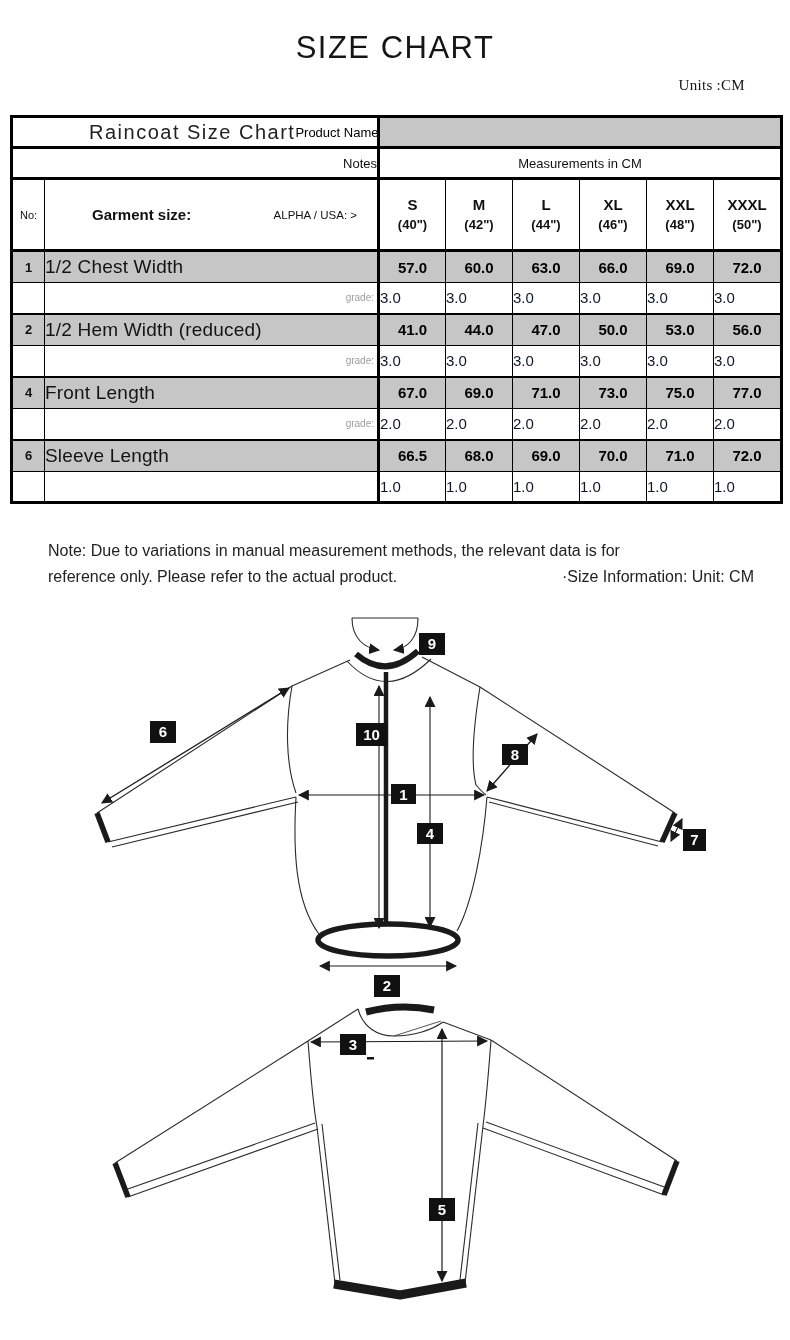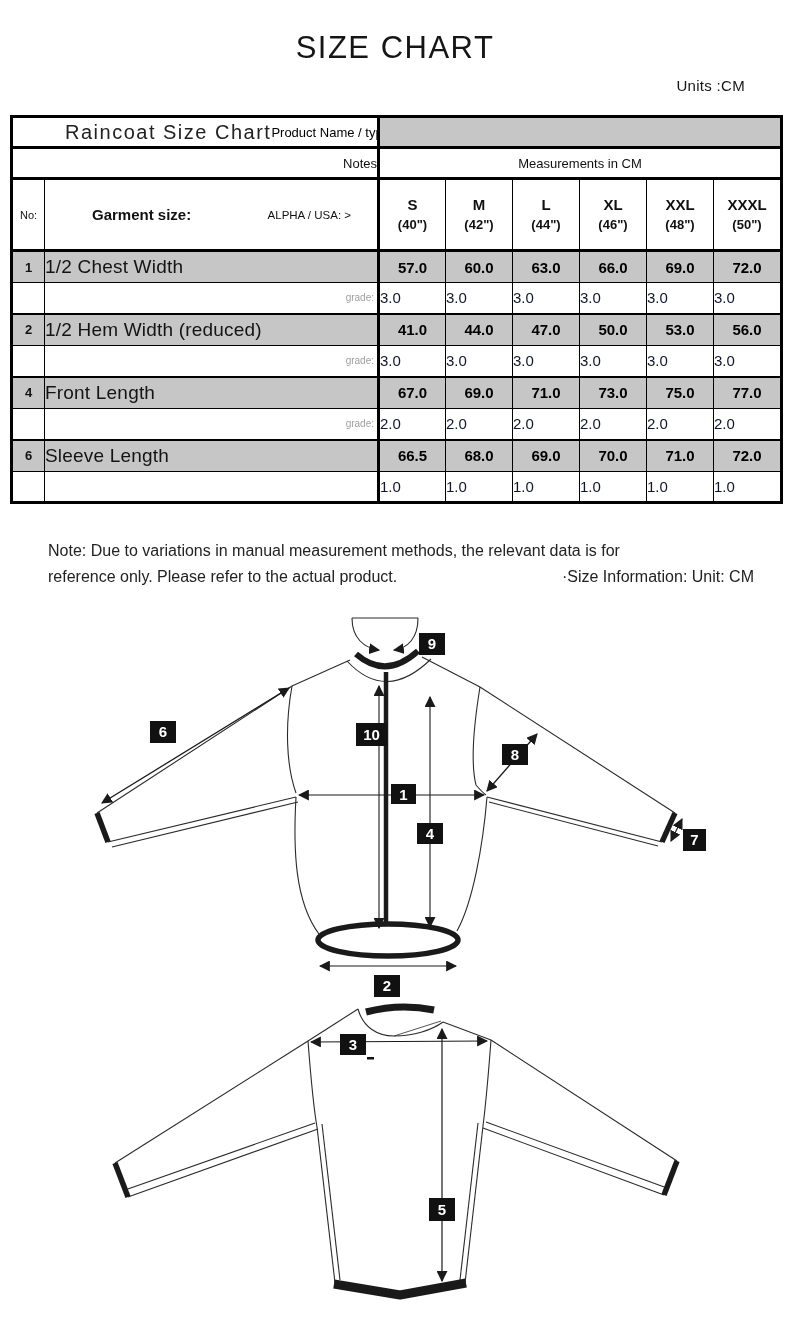--- a/index.html
+++ b/index.html
@@ -5,43 +5,43 @@
   html,body{margin:0;padding:0;}
   body{
     width:790px;height:1340px;position:relative;background:#ffffff;
     font-family:"Liberation Sans",sans-serif;color:#111;overflow:hidden;
   }
   .page-title{
     position:absolute;top:30px;left:0;width:100%;text-align:center;
     font-size:31px;font-weight:400;letter-spacing:1.5px;color:#151515;
   }
   .units{
-    position:absolute;top:77px;right:45px;font-size:15px;color:#151515;letter-spacing:.3px;
+    position:absolute;top:77px;right:45px;font-size:15px;color:#151515;letter-spacing:.3px;font-family:Liberation Serif, serif;
   }
   table.size-table{
     position:absolute;left:10px;top:115px;width:770px;
     border-collapse:collapse;table-layout:fixed;border:3px solid #000;
   }
   .size-table td{border:1px solid #000;padding:0;vertical-align:middle;overflow:hidden;}
   col.c-no{width:33px;} col.c-label{width:334px;}
   col.c-s{width:67px;} col.c-last{width:68px;}
   tr.hdrA{height:31px;} tr.hdrB{height:31px;} tr.ghead{height:72px;}
   tr.measure{height:32px;} tr.grade{height:31px;}
   tr.hdrA td, tr.hdrB td, tr.ghead td{border-bottom:3px solid #000;}
   td.thickR{border-right:3px solid #000;}
   .gray{background:#c6c6c6;}
-  .prodcell{display:flex;align-items:center;height:100%;}
+  .prodcell{display:flex;align-items:center;height:100%;padding-left:24px;}
   .rc-title{font-size:20px;letter-spacing:1.5px;color:#222;margin-left:52px;white-space:nowrap;}
   .prod-label{margin-left:auto;margin-right:4px;font-size:13px;color:#000;white-space:nowrap;}
   .notes-cell{text-align:right;padding-right:5px;font-size:13px;}
   .meas-cell{text-align:center;font-size:13px;}
   .no-cell{text-align:center;font-size:11px;}
   .garment-cell{display:flex;align-items:center;height:100%;}
   .garment-label{margin-left:47px;font-size:15px;font-weight:700;}
-  .alpha-label{margin-left:auto;margin-right:26px;font-size:11.5px;}
+  .alpha-label{margin-left:auto;margin-right:20px;font-size:11.5px;}
   .size-head{text-align:center;font-weight:700;line-height:20px;}
   .size-head .alpha{font-size:15px;} .size-head .inch{font-size:13px;}
   tr.measure td{border-top:2px solid #000;}
   td.rowno{text-align:center;font-size:13px;font-weight:700;}
   td.rowlabel{font-size:19px;letter-spacing:.2px;color:#141414;}
   td.val{text-align:center;font-size:15px;font-weight:700;color:#000;}
   td.gradelabel{text-align:right;font-size:10px;color:#9e9e9e;padding-right:3px;}
   td.gradeval{text-align:left;font-size:15px;color:#0f172a;font-weight:400;margin-left:39px;}
   .note{
     position:absolute;left:48px;top:538px;width:706px;font-size:16px;color:#222;line-height:26px;

